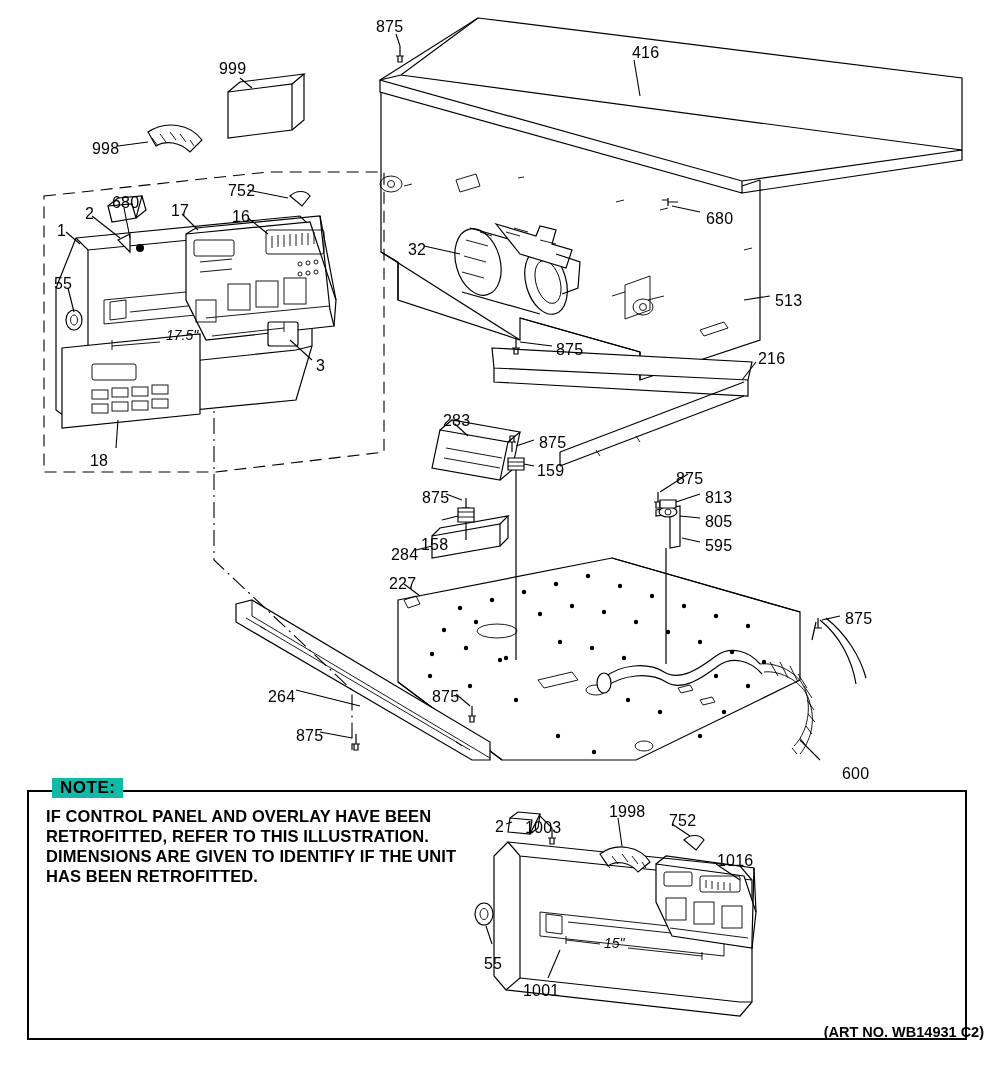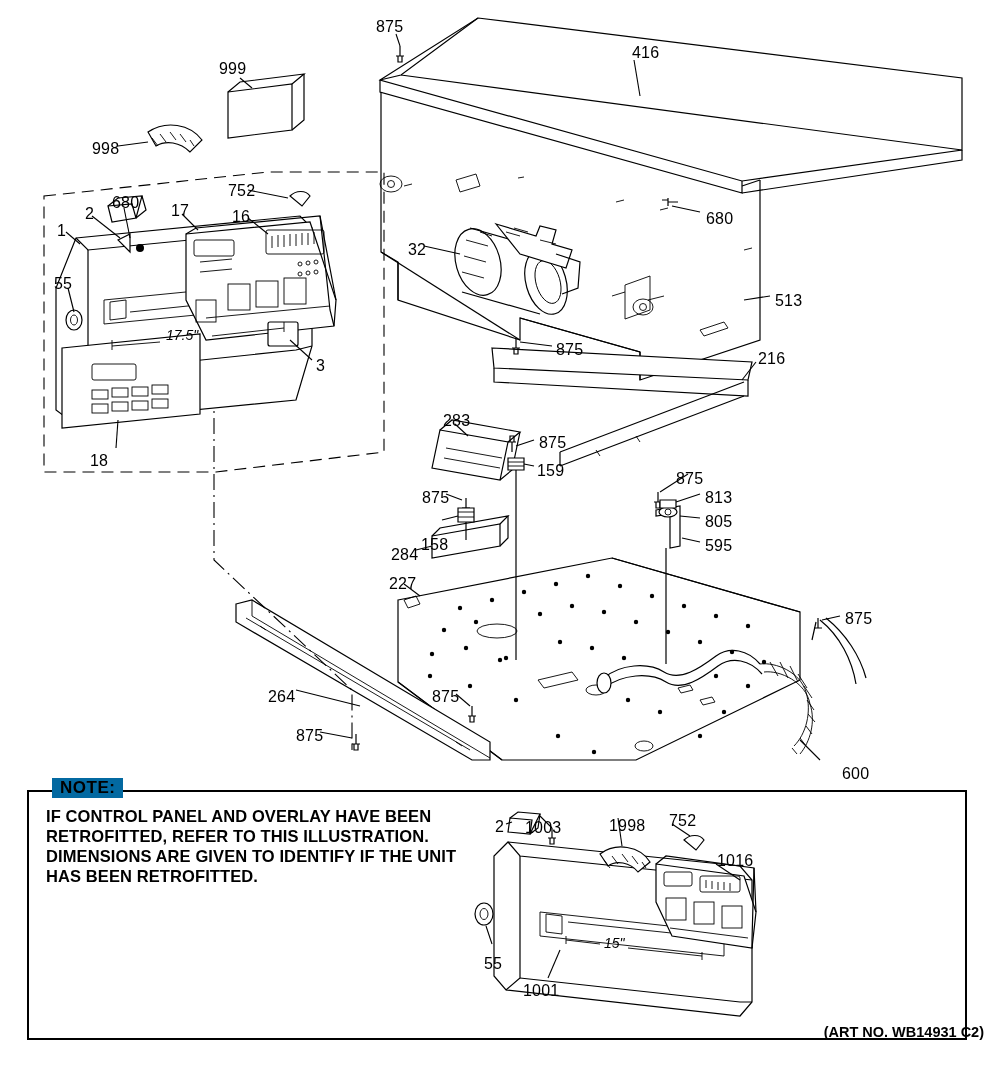--- a/index.html
+++ b/index.html
@@ -41,21 +41,21 @@
     top: 790px;
     width: 940px;
     height: 250px;
     border: 2px solid #000;
     box-sizing: border-box;
   }
   .note-title {
     position: absolute;
     left: 52px;
     top: 778px;
-    background: #0369a1;
+    background: #14b8a6;
     padding: 0 8px;
     font-size: 17px;
     font-weight: bold;
     letter-spacing: 0.5px;
   }
   .note-text {
     position: absolute;
     left: 46px;
     top: 806px;
     width: 430px;
@@ -483,21 +483,21 @@
   <div class="lbl" style="left:421px; top:516px;margin-top:20px;">158</div>
   <div class="lbl" style="left:705px; top:537px;">595</div>
   <div class="lbl" style="left:391px; top:546px;text-align:right;">284</div>
   <div class="lbl" style="left:389px; top:575px;">227</div>
   <div class="lbl" style="left:845px; top:610px;">875</div>
   <div class="lbl" style="left:268px; top:688px;">264</div>
   <div class="lbl" style="left:432px; top:688px;">875</div>
   <div class="lbl" style="left:296px; top:727px;">875</div>
   <div class="lbl" style="left:824px; top:765px;margin-left:18px;">600</div>
   <div class="lbl" style="left:525px; top:819px;">1003</div>
-  <div class="lbl" style="left:609px; top:803px;margin-top:14px;">1998</div>
+  <div class="lbl" style="left:609px; top:803px;">1998</div>
   <div class="lbl" style="left:669px; top:812px;">752</div>
   <div class="lbl" style="left:495px; top:818px;">2</div>
   <div class="lbl" style="left:717px; top:852px;">1016</div>
   <div class="lbl" style="left:484px; top:955px;">55</div>
   <div class="lbl" style="left:523px; top:982px;">1001</div>
 
   <div class="note-box"></div>
   <div class="note-title">NOTE:</div>
   <div class="note-text">IF CONTROL PANEL AND OVERLAY HAVE BEEN RETROFITTED, REFER TO THIS ILLUSTRATION. DIMENSIONS ARE GIVEN TO IDENTIFY IF THE UNIT HAS BEEN RETROFITTED.</div>
 

